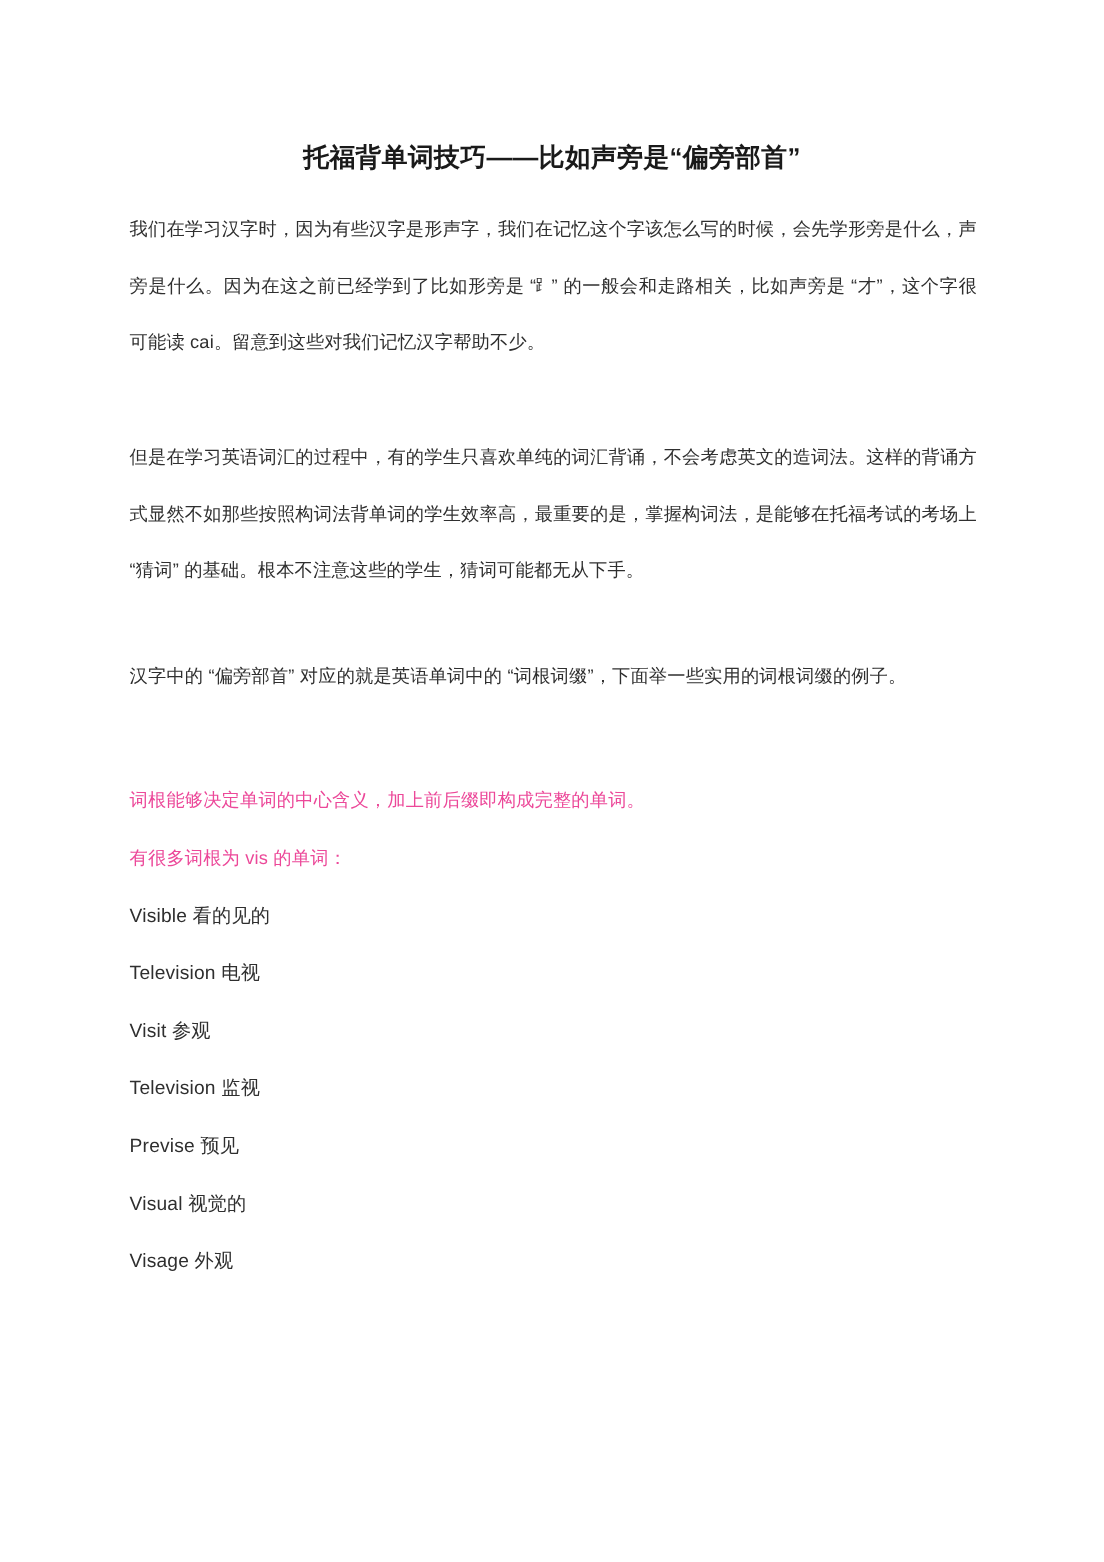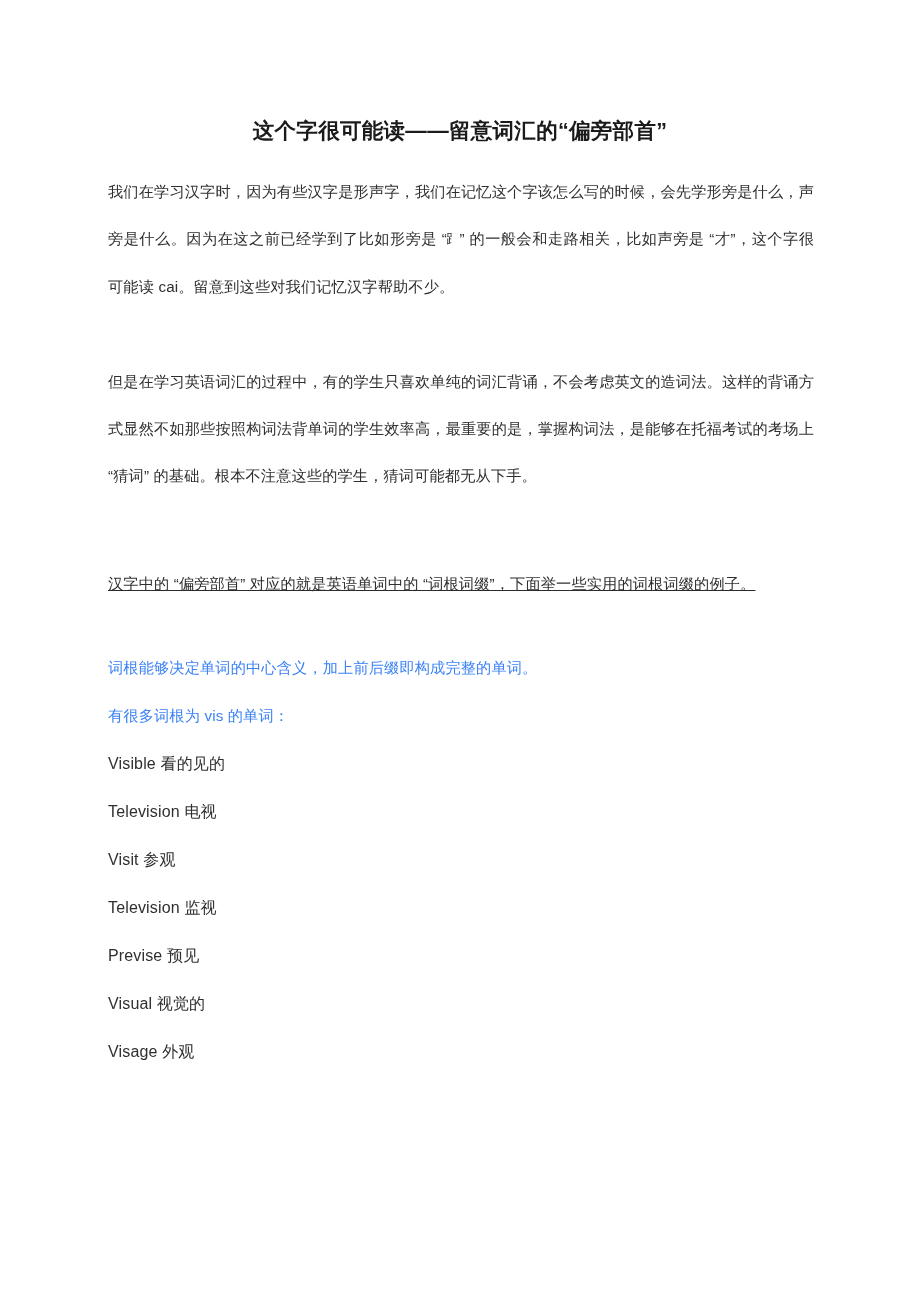--- a/index.html
+++ b/index.html
@@ -47,48 +47,48 @@
     text-align: justify;
     text-justify: inter-ideograph;
     letter-spacing: 0.15px;
   }
   .para-wrap {
     margin: 0;
   }
   .line {
     font-size: 15.2px;
     line-height: 47.8px;
-    color: #3b82f6;
+    color: #ec4899;
     letter-spacing: 0.15px;
     white-space: nowrap;
   }
   .radical-glyph {
     font-size: 12.5px;
     vertical-align: 1px;
     display: inline-block;
   }
   .word-item {
     font-size: 16px;
     line-height: 48px;
     color: #2f2f2f;
     letter-spacing: 0.15px;
     white-space: nowrap;
   }
   .blk-p1 { top: 168px; }
   .blk-p2 { top: 358px; }
-  .blk-p3 { top: 560px; text-decoration: underline; }
+  .blk-p3 { top: 540px; }
   .blk-lines { top: 644px; }
   .blk-words { top: 740px; }
 </style>
 </head>
 <body>
 
 <div class="page">
 
-  <div class="doc-title">这个字很可能读——留意词汇的“偏旁部首”</div>
+  <div class="doc-title">托福背单词技巧——比如声旁是“偏旁部首”</div>
 
   <div class="body-block blk-p1">
     <p class="para para-wrap">
       <span>我们在学习汉字时，因为有些汉字是形声字，我们在记忆这个字该怎么写的时候，会先学形旁是什么，声旁是什么。因为在这之前已经学到了比如形旁是 “</span><span class="radical-glyph">⻊</span><span>” 的一般会和走路相关，比如声旁是 “才”，这个字很可能读 cai。留意到这些对我们记忆汉字帮助不少。</span>
     </p>
   </div>
 
   <div class="body-block blk-p2">
     <p class="para para-wrap">但是在学习英语词汇的过程中，有的学生只喜欢单纯的词汇背诵，不会考虑英文的造词法。这样的背诵方式显然不如那些按照构词法背单词的学生效率高，最重要的是，掌握构词法，是能够在托福考试的考场上 “猜词” 的基础。根本不注意这些的学生，猜词可能都无从下手。</p>
   </div>

